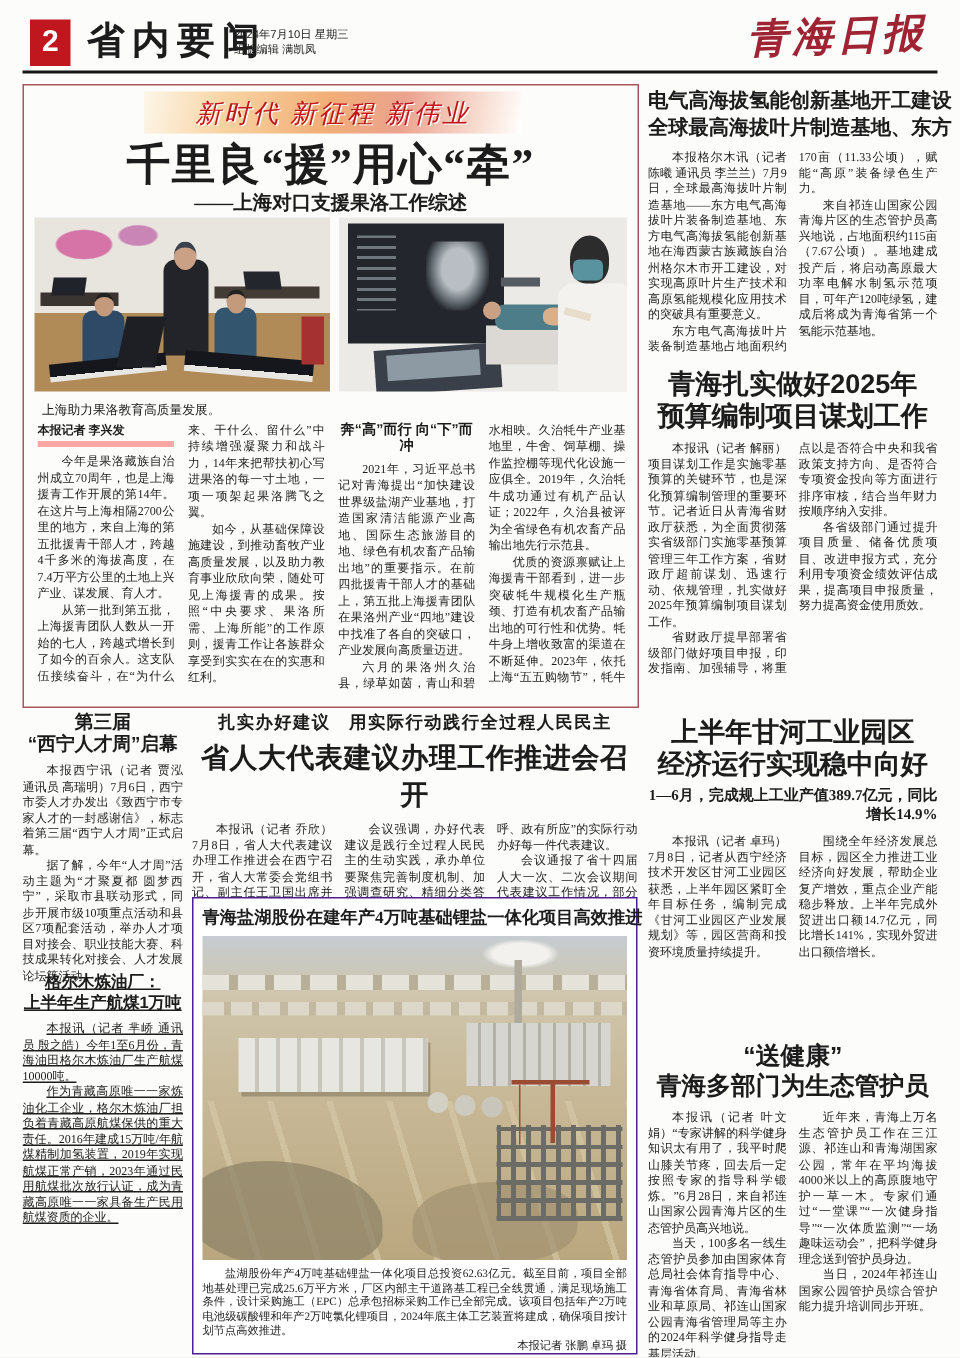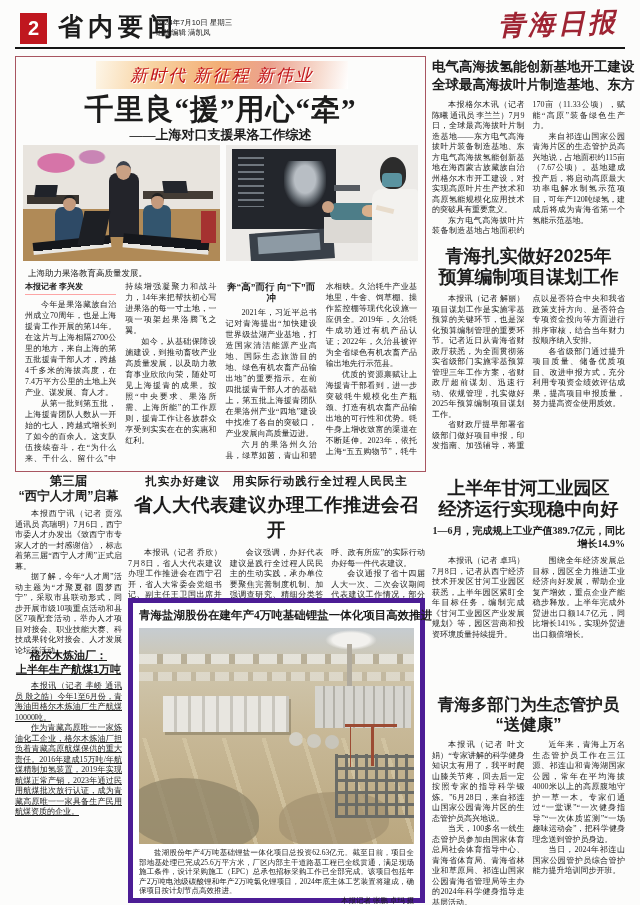--- a/index.html
+++ b/index.html
@@ -26,21 +26,21 @@
   .main-subtitle{position:absolute;top:69px;left:0;width:100%;text-align:center;font-size:13px;font-weight:700;}
   .photo{position:absolute;overflow:hidden;background:#ddd;}
   .photo-left{left:7px;top:88px;width:197px;height:116px;background:linear-gradient(180deg,#e8e4de 0 55%,#b08a57 55% 100%);}
   .photo-right{left:210px;top:88px;width:192px;height:116px;background:#eceae7;}
   .shp{position:absolute;}
   .cap{position:absolute;font-size:8.5px;line-height:11px;}
   .cap-left{left:12px;top:211px;width:188px;}
   .cap-right{left:212px;top:208px;width:190px;}
   .main-body{position:absolute;left:9px;top:224px;width:392px;height:184px;column-count:4;
              column-gap:9px;column-fill:auto;font-size:8px;line-height:11px;text-align:justify;overflow:hidden;}
-  .byline{font-weight:700;border-bottom:1px solid #fca5a5;padding-bottom:2px;margin-bottom:4px;}
+  .byline{font-weight:700;border-bottom:4px solid #fca5a5;padding-bottom:2px;margin-bottom:4px;}
   p.para{margin:0;text-indent:2em;}
   .subhead{font-weight:900;font-size:9.5px;text-align:center;margin:4px 0;
            font-family:"Liberation Sans",sans-serif;}
   .list{display:contents;}
   
   .rsec{position:absolute;left:432px;width:193px;}
   .r-title{text-align:center;font-weight:900;font-family:"Liberation Sans",sans-serif;line-height:18px;white-space:nowrap;}
   .rbody{column-count:2;column-gap:8px;column-fill:auto;font-size:8px;line-height:10.5px;
          text-align:justify;overflow:hidden;margin-top:6px;}
   .r1{top:58px;} .r1 .r-title{font-size:13.5px;} .r1 .rbody{height:142px;}
@@ -55,21 +55,21 @@
   .lA{top:474px;} .lA .l-title{font-size:12.5px;line-height:15px;} .lA .lbody{height:166px;}
   .lB{top:648px;text-decoration:underline;} .lB .l-title{font-size:11px;line-height:14px;} .lB .lbody{height:166px;}
   
   .csec{position:absolute;left:128px;top:474px;width:297px;}
   .kicker{font-size:11.5px;font-weight:900;text-align:center;letter-spacing:1px;
           font-family:"Liberation Sans",sans-serif;}
   .c-title{font-size:18.5px;font-weight:900;text-align:center;margin-top:3px;letter-spacing:.5px;}
   .c-body{margin-top:6px;column-count:3;column-gap:8px;column-fill:auto;height:74px;
           font-size:8px;line-height:10.5px;text-align:justify;overflow:hidden;}
   
-  .pf{position:absolute;left:128px;top:598px;width:297px;height:305px;border:5px solid #4c1d95;
+  .pf{position:absolute;left:128px;top:598px;width:297px;height:305px;border:1px solid #4c1d95;
       box-sizing:border-box;padding:0 6px;background:#fff;}
   .pf-headline{font-size:11.5px;font-weight:900;text-align:center;margin-top:5px;white-space:nowrap;}
   .pf-photo{position:relative;margin-top:5px;height:216px;overflow:hidden;
             background:linear-gradient(180deg,#c6ccd1 0,#cfc6ad 18%,#c8b998 46%,#baa77f 100%);}
   .pf-caption{font-size:7.5px;line-height:9.6px;text-align:justify;margin-top:4px;}
   .pf-caption .para{text-indent:2em;margin:0;}
   .pf-credit{font-size:7.5px;line-height:9.6px;text-align:right;}
 </style>
 </head>
 <body>
@@ -170,22 +170,22 @@
     </div>
     <div class="deck">1—6月，完成规上工业产值389.7亿元，同比增长14.9%</div>
     <div class="rbody">
         <p class="para">本报讯（记者 卓玛）7月8日，记者从西宁经济技术开发区甘河工业园区获悉，上半年园区紧盯全年目标任务，编制完成《甘河工业园区产业发展规划》等，园区营商和投资环境质量持续提升。</p>
         <p class="para">围绕全年经济发展总目标，园区全力推进工业经济向好发展，帮助企业复产增效，重点企业产能稳步释放。上半年完成外贸进出口额14.7亿元，同比增长141%，实现外贸进出口额倍增长。</p>
       </div>
   </div>
 
   <div class="rsec r4">
     <div class="r-title">
+      <div>“送健康”</div>
       <div>青海多部门为生态管护员</div>
-      <div>“送健康”</div>
     </div>
     <div class="rbody">
         <p class="para">本报讯（记者 叶文娟）“专家讲解的科学健身知识太有用了，我平时爬山膝关节疼，回去后一定按照专家的指导科学锻炼。”6月28日，来自祁连山国家公园青海片区的生态管护员高兴地说。</p>
         <p class="para">当天，100多名一线生态管护员参加由国家体育总局社会体育指导中心、青海省体育局、青海省林业和草原局、祁连山国家公园青海省管理局等主办的2024年科学健身指导走基层活动。</p>
         <p class="para">近年来，青海上万名生态管护员工作在三江源、祁连山和青海湖国家公园，常年在平均海拔4000米以上的高原腹地守护一草一木。专家们通过“一堂课”“一次健身指导”“一次体质监测”“一场趣味运动会”，把科学健身理念送到管护员身边。</p>
         <p class="para">当日，2024年祁连山国家公园管护员综合管护能力提升培训同步开班。</p>
       </div>
   </div>
 
   <div class="lsec lA">

